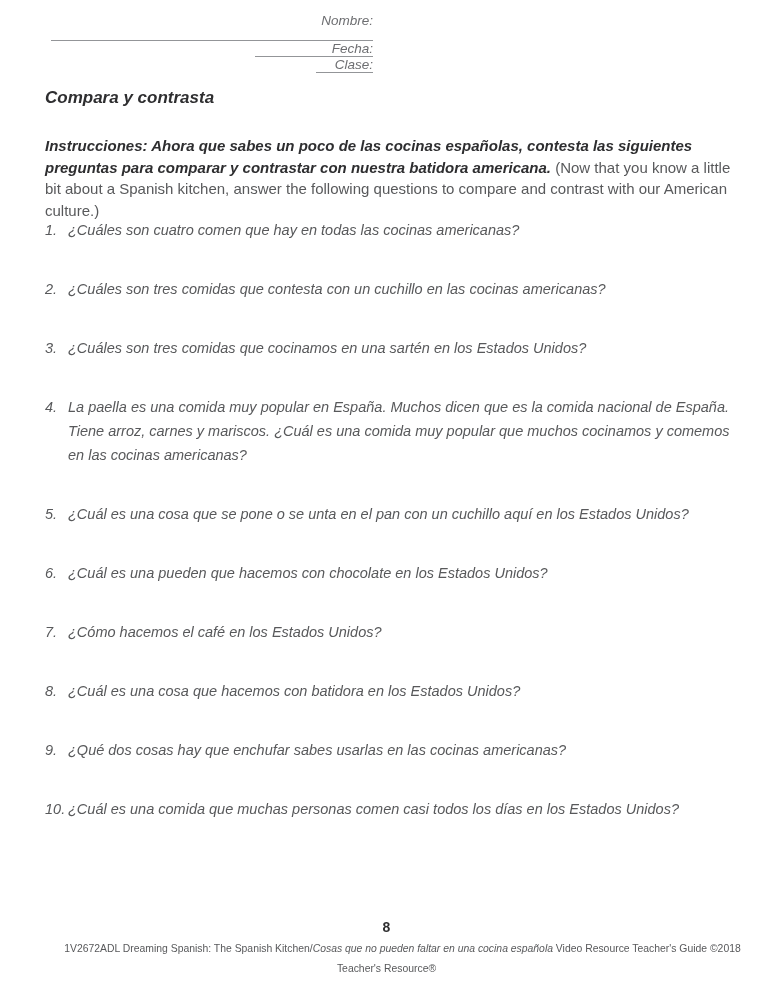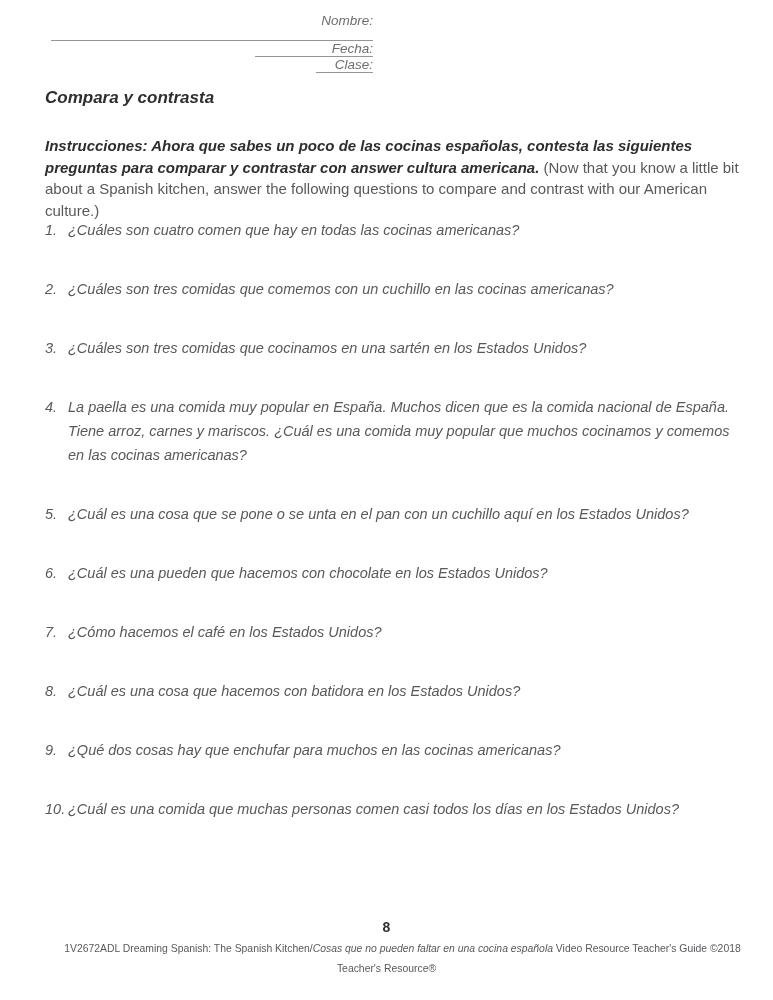--- a/index.html
+++ b/index.html
@@ -131,32 +131,32 @@
     <div class="header-row">
       <span>Fecha:</span>
       <span class="blank-line line-fecha"></span>
       <span class="clase-label">Clase:</span>
       <span class="blank-line line-clase"></span>
     </div>
   </div>
 
   <div class="title">Compara y contrasta</div>
 
-  <p class="instructions"><span class="inst-es">Instrucciones: Ahora que sabes un poco de las cocinas españolas, contesta las siguientes preguntas para comparar y contrastar con answer cultura americana.</span><span class="inst-en"> (Now that you know a little bit about a Spanish kitchen, answer the following questions to compare and contrast with our American culture.)</span></p>
+  <p class="instructions"><span class="inst-es">Instrucciones: Ahora que sabes un poco de las cocinas españolas, contesta las siguientes preguntas para comparar y contrastar con nuestra batidora americana.</span><span class="inst-en"> (Now that you know a little bit about a Spanish kitchen, answer the following questions to compare and contrast with our American culture.)</span></p>
 
   <div class="questions">
 
     <div class="question">
       <span class="q-num">1.</span>
       <span class="q-text">¿Cuáles son cuatro comen que hay en todas las cocinas americanas?</span>
     </div>
 
     <div class="question">
       <span class="q-num">2.</span>
-      <span class="q-text">¿Cuáles son tres comidas que comemos con un cuchillo en las cocinas americanas?</span>
+      <span class="q-text">¿Cuáles son tres comidas que contesta con un cuchillo en las cocinas americanas?</span>
     </div>
 
     <div class="question">
       <span class="q-num">3.</span>
       <span class="q-text">¿Cuáles son tres comidas que cocinamos en una sartén en los Estados Unidos?</span>
     </div>
 
     <div class="question">
       <span class="q-num">4.</span>
       <span class="q-text">La paella es una comida muy popular en España. Muchos dicen que es la comida nacional de España. Tiene arroz, carnes y mariscos. ¿Cuál es una comida muy popular que muchos cocinamos y comemos en las cocinas americanas?</span>
@@ -177,21 +177,21 @@
       <span class="q-text">¿Cómo hacemos el café en los Estados Unidos?</span>
     </div>
 
     <div class="question">
       <span class="q-num">8.</span>
       <span class="q-text">¿Cuál es una cosa que hacemos con batidora en los Estados Unidos?</span>
     </div>
 
     <div class="question">
       <span class="q-num">9.</span>
-      <span class="q-text">¿Qué dos cosas hay que enchufar para muchos en las cocinas americanas?</span>
+      <span class="q-text">¿Qué dos cosas hay que enchufar sabes usarlas en las cocinas americanas?</span>
     </div>
 
     <div class="question">
       <span class="q-num">10.</span>
       <span class="q-text">¿Cuál es una comida que muchas personas comen casi todos los días en los Estados Unidos?</span>
     </div>
 
   </div>
 
   <div class="footer">

